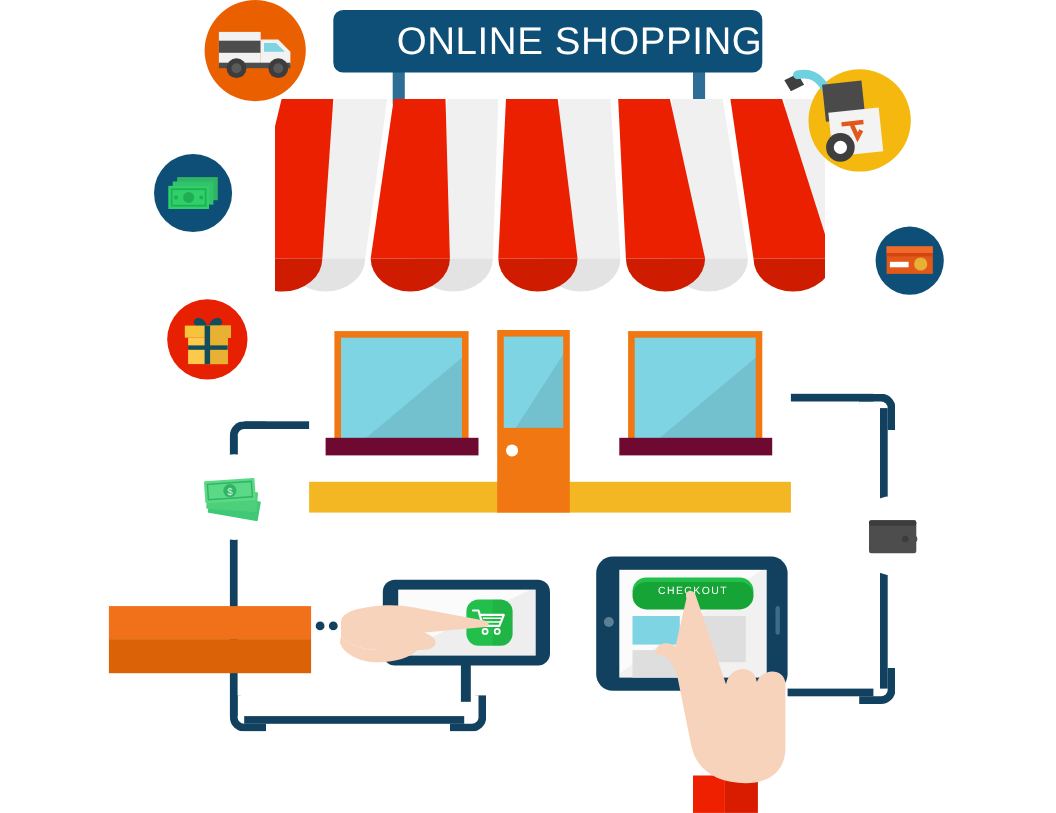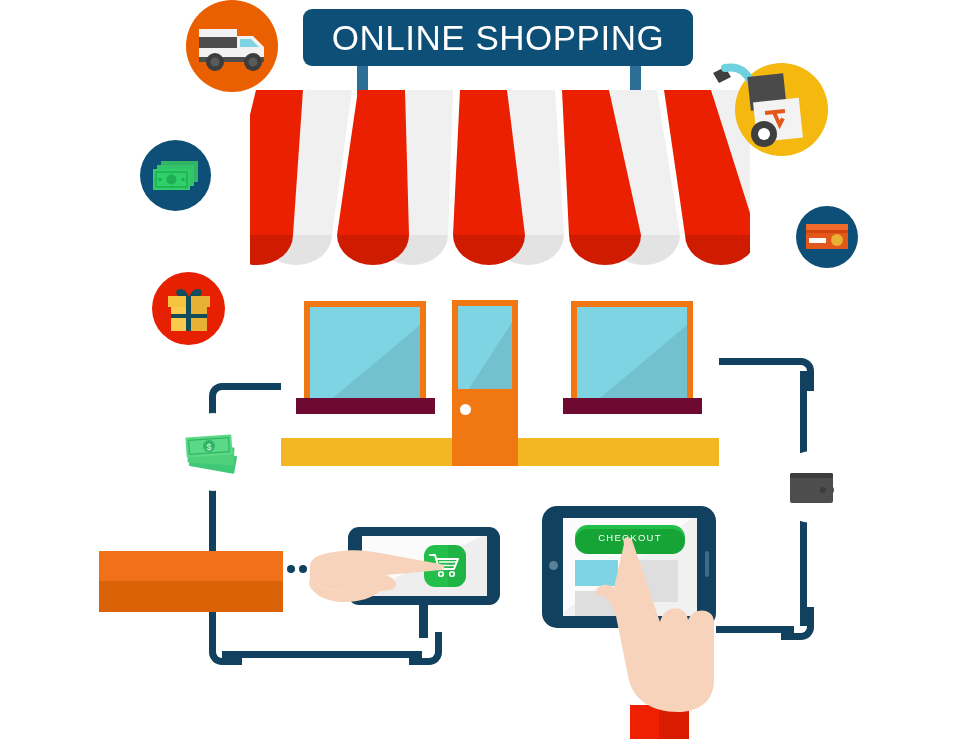--- a/index.html
+++ b/index.html
@@ -16,21 +16,21 @@
 
   
   .pipe{position:absolute;background:#12415f;}
   .pipe-corner{position:absolute;border:7px solid #12415f;}
 
   
   #banner-legs .leg{position:absolute;background:#2d6e96;width:11px;height:45px;top:50px;}
   #banner{
     position:absolute;left:303px;top:9px;width:390px;height:57px;
     background:#0e4f77;border-radius:9px;
-    display:flex;align-items:center;justify-content:center;
+    display:flex;align-items:center;justify-content:flex-end;
     z-index:6;
   }
   #banner .title{
     color:#ffffff;font-size:35px;letter-spacing:0.5px;font-weight:400;
     font-family:"Liberation Sans", sans-serif;line-height:1;
   }
 
   
   #awning{position:absolute;left:250px;top:80px;width:500px;height:190px;z-index:4;}
 

